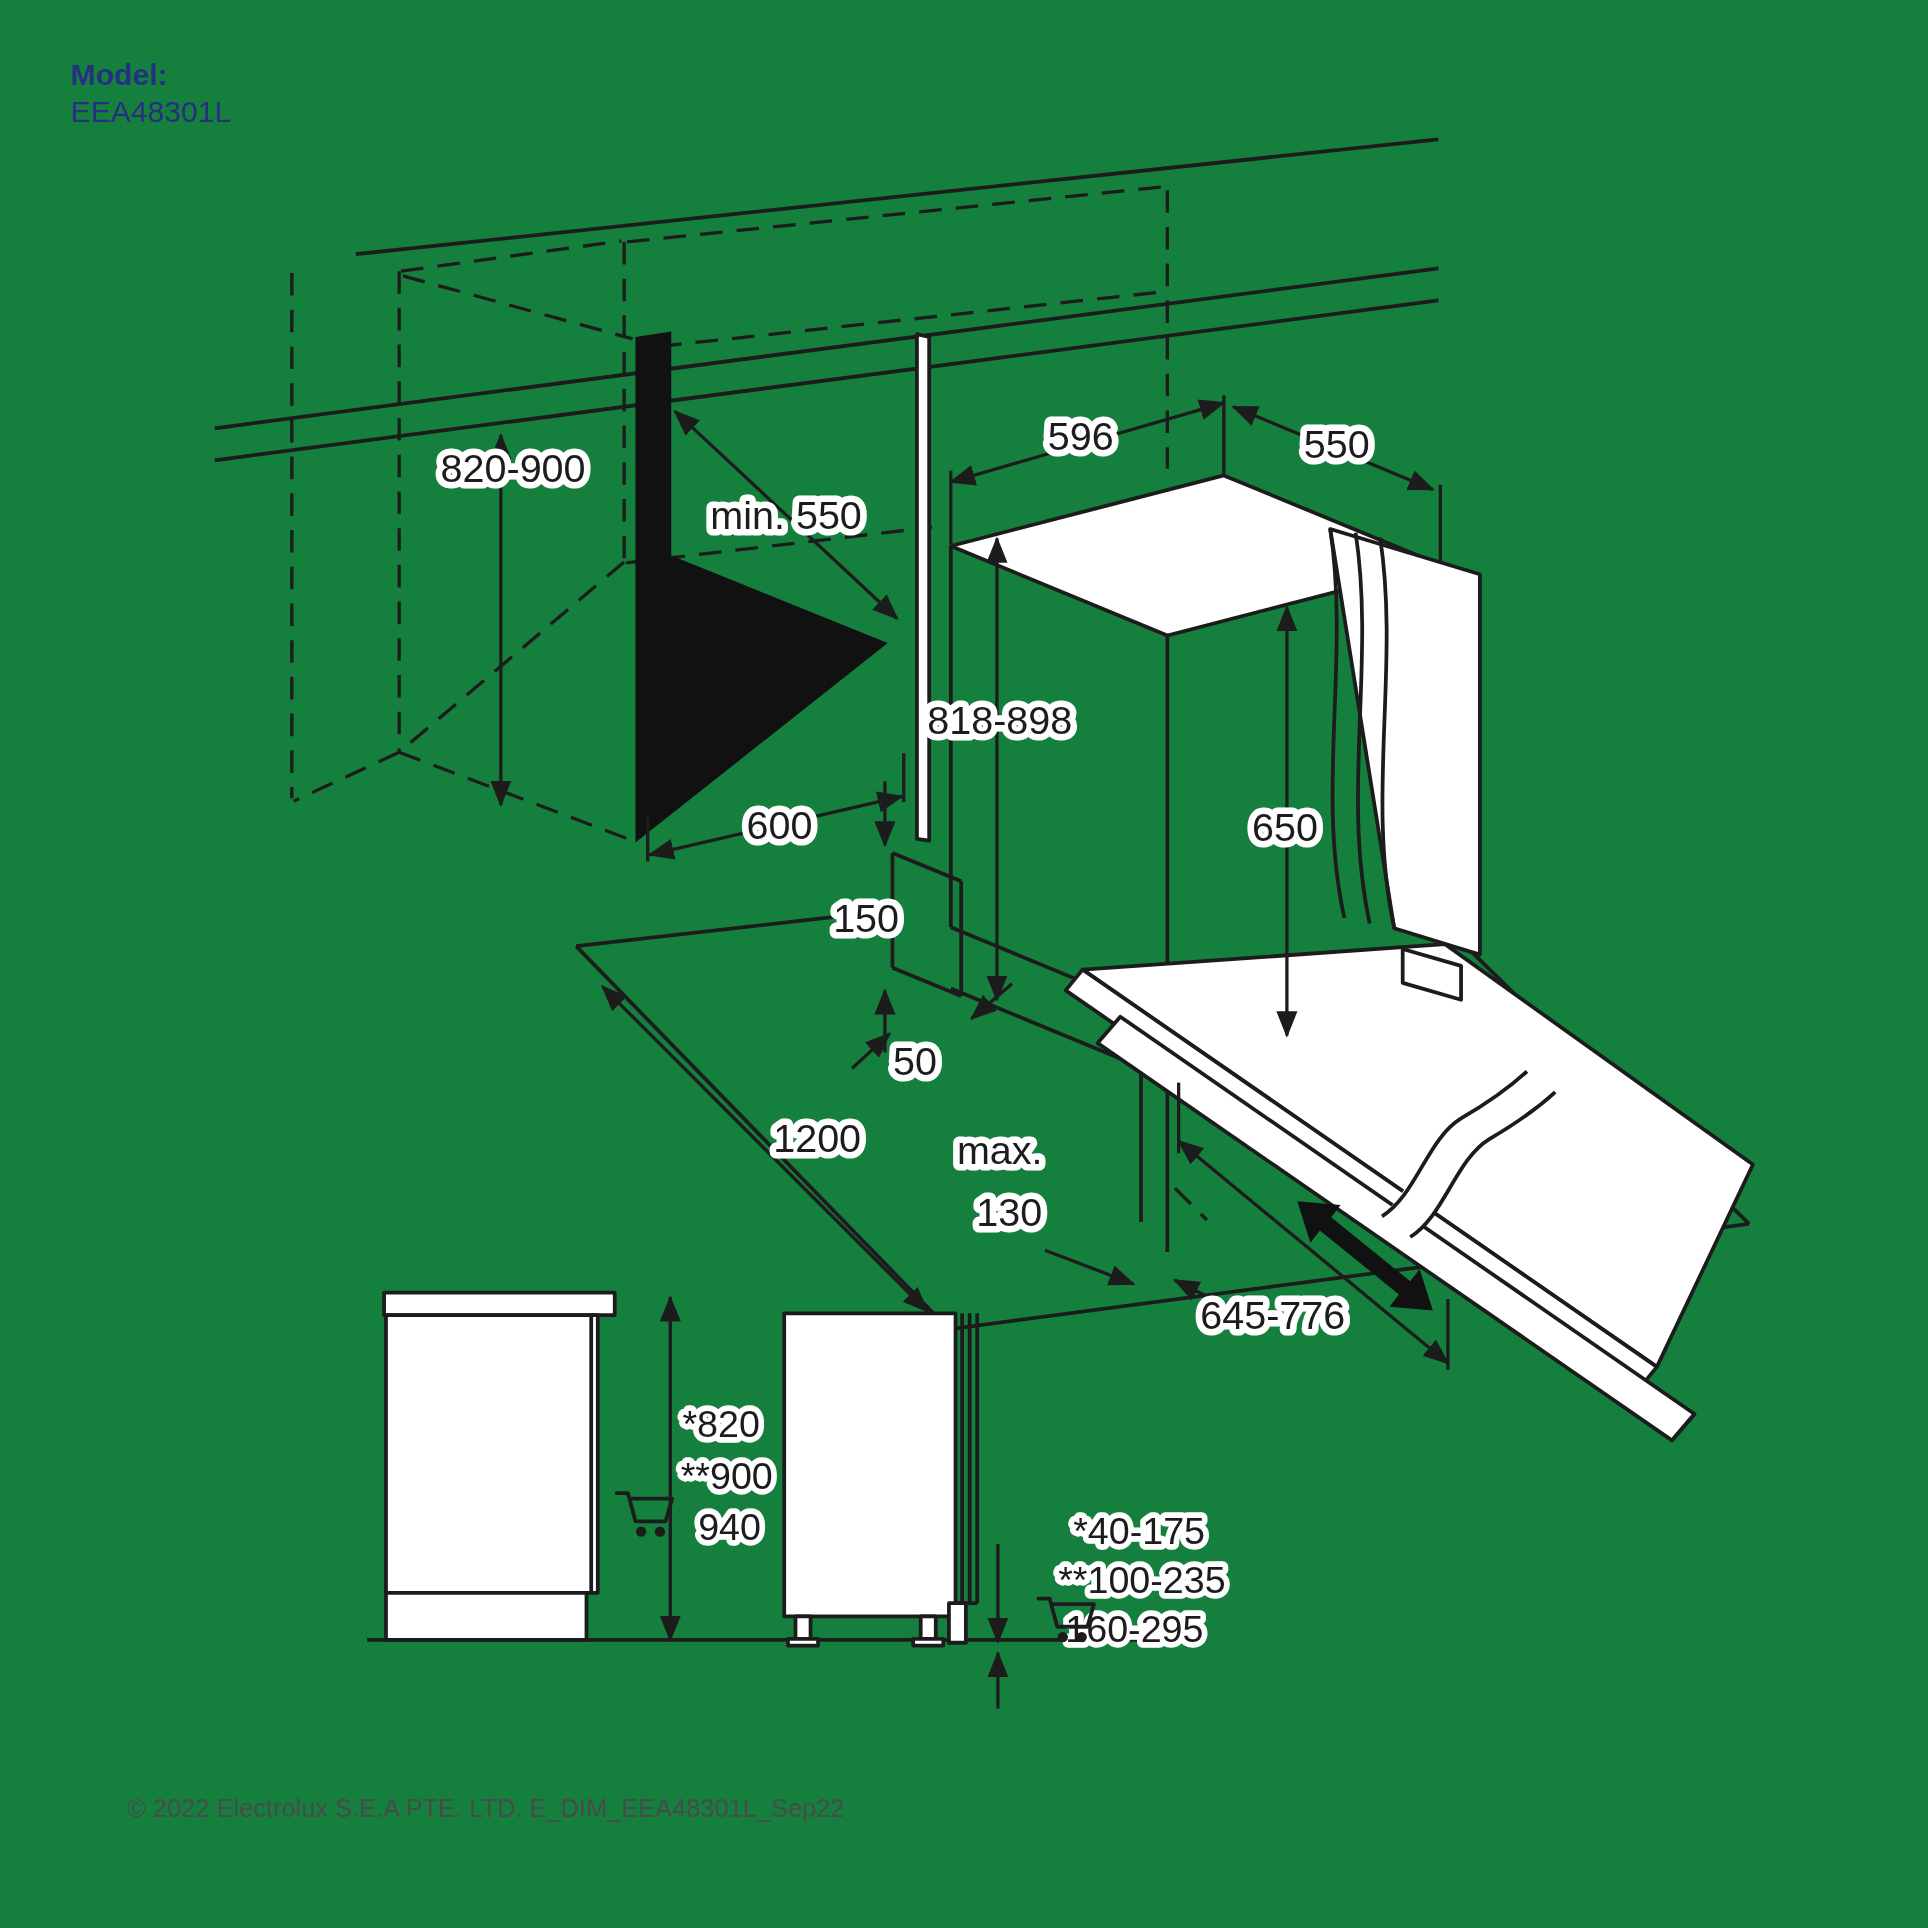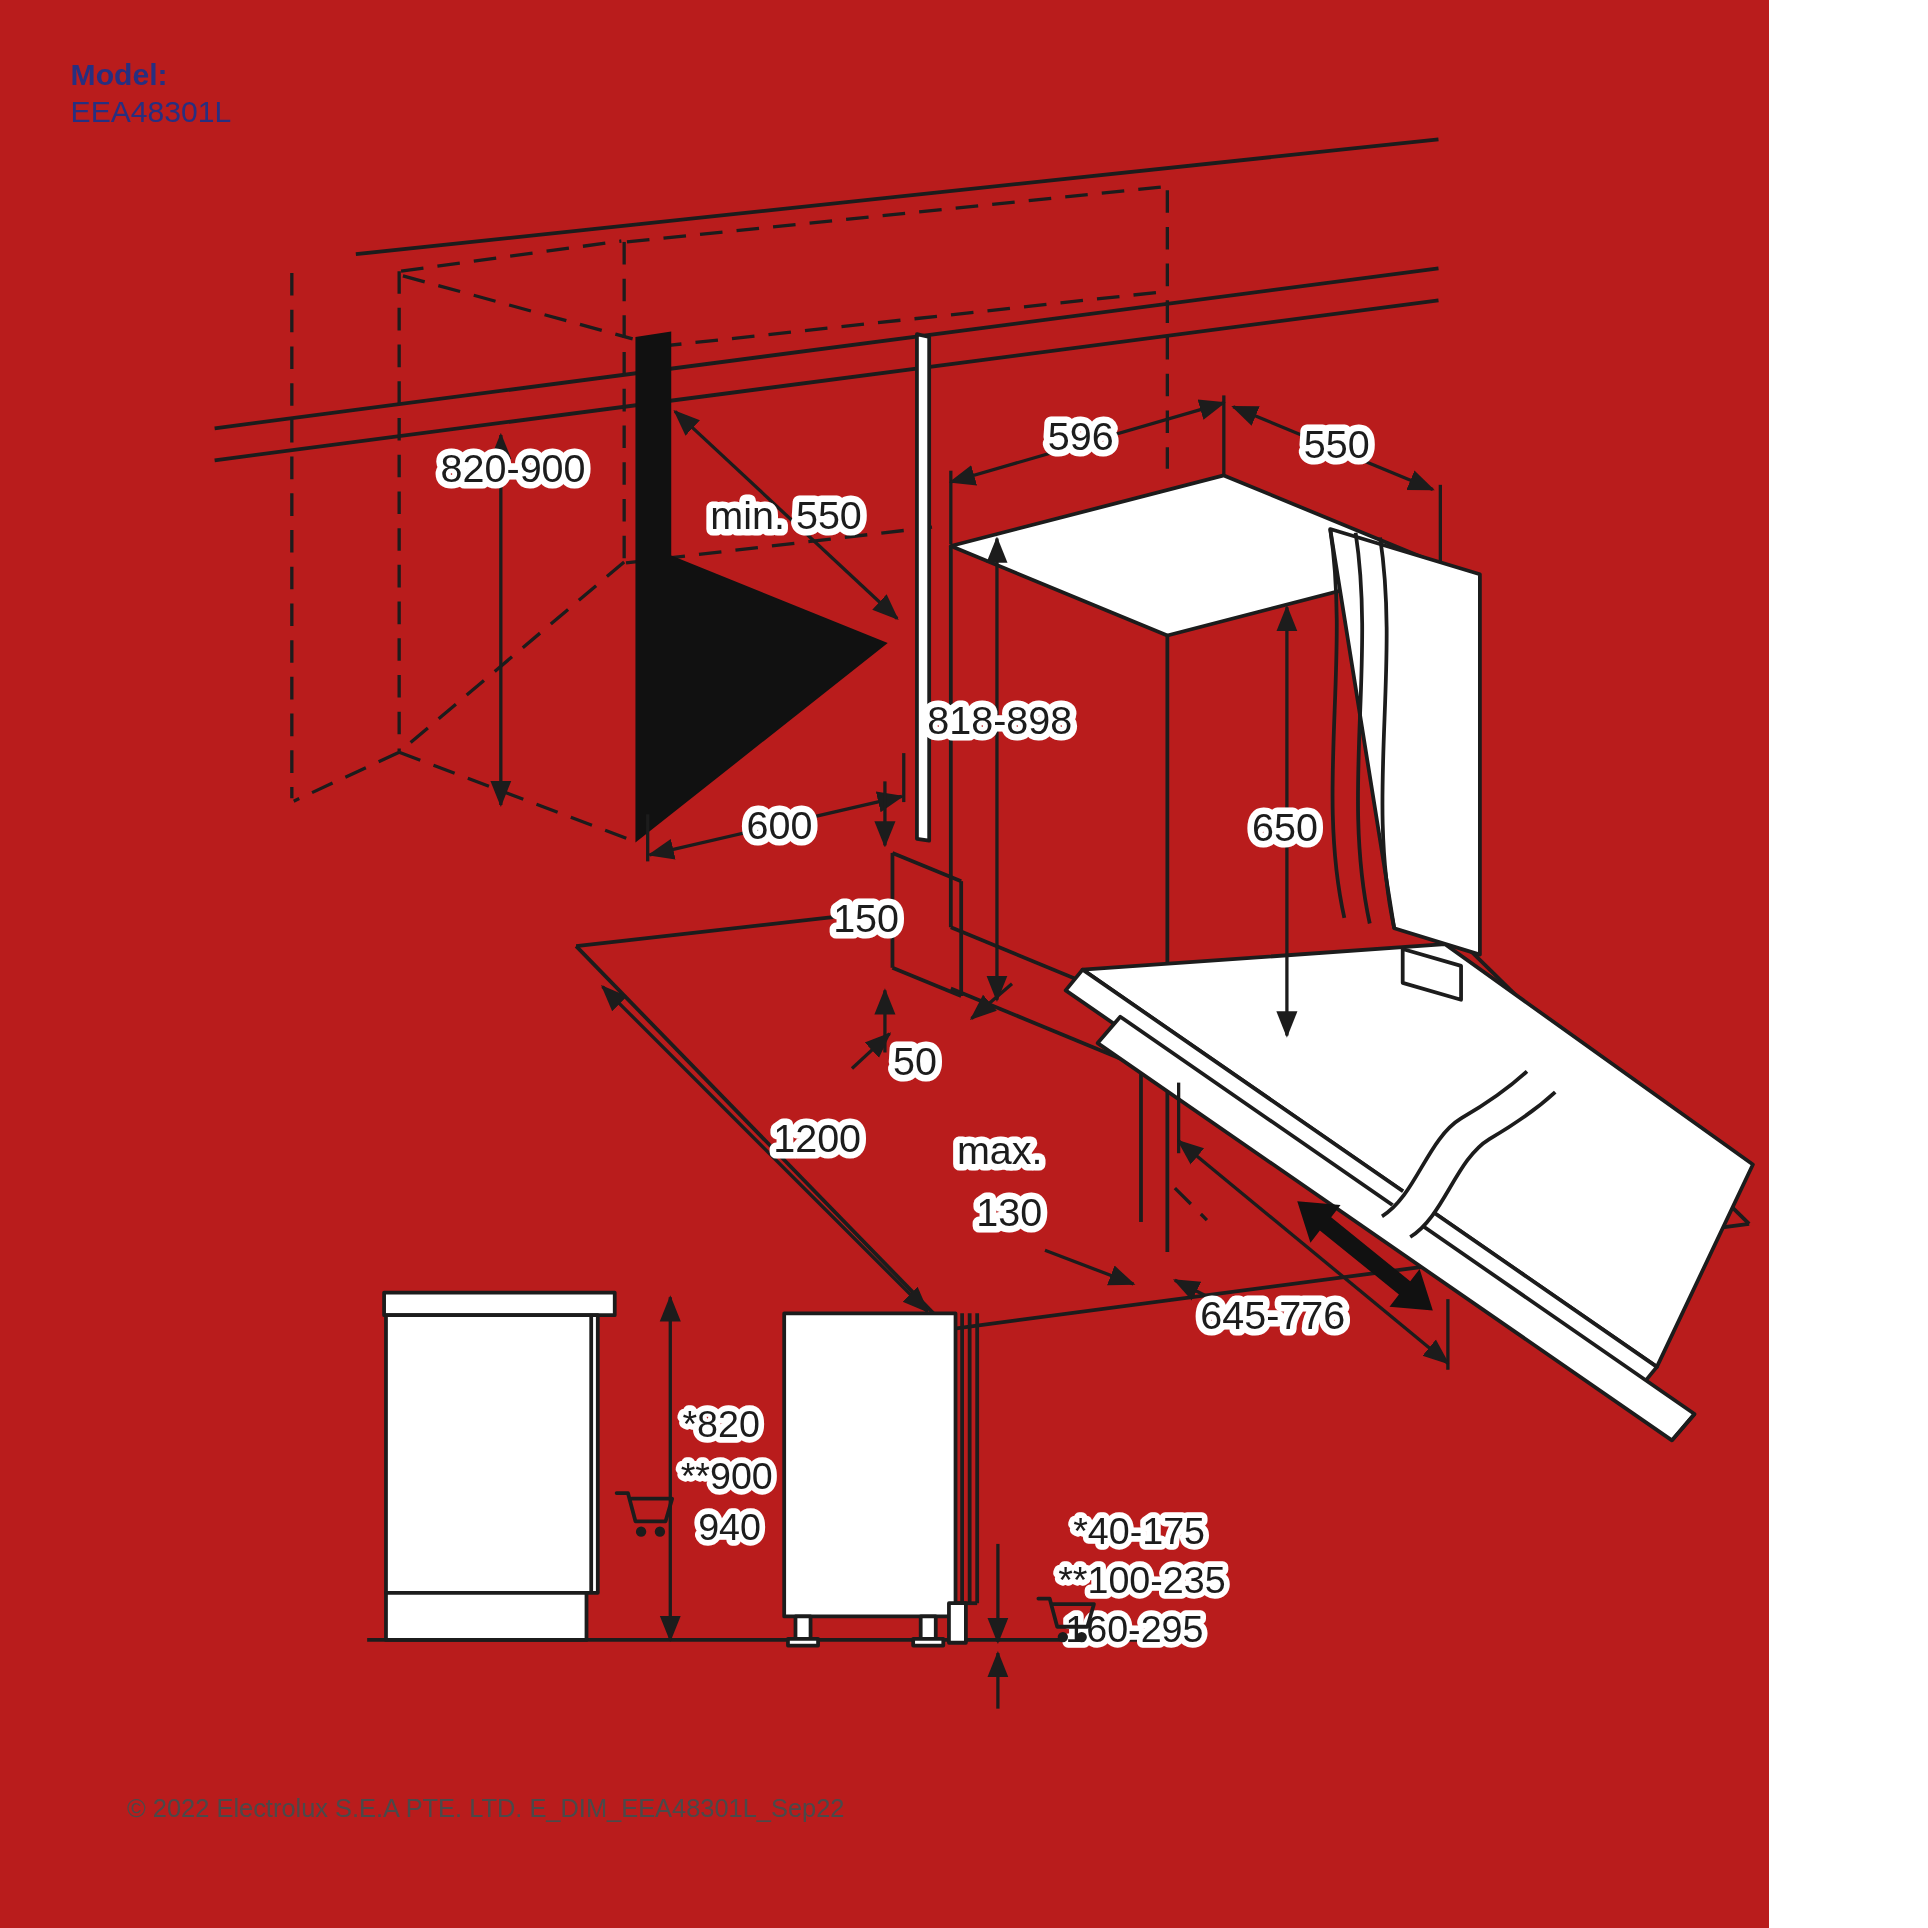--- a/index.html
+++ b/index.html
@@ -1,16 +1,16 @@
 <!DOCTYPE html>
 <html style="font-size:15px"><head>
 <meta charset="utf-8">
 <style>
   html,body{margin:0;padding:0;background:#ffffff;}
-  #page{position:relative;width:1769px;height:1928px;background:#b91c1c;overflow:hidden;
+  #page{position:relative;width:1928px;height:1928px;background:#15803d;overflow:hidden;
         font-family:"Liberation Sans", sans-serif;}
   svg{position:absolute;left:0;top:0;}
   .ln{stroke:#1c1c1c;stroke-width:4;fill:none;stroke-linejoin:round;}
   .dash{stroke:#1c1c1c;stroke-width:3.5;fill:none;stroke-dasharray:24 15;}
   .dim{stroke:#1c1c1c;stroke-width:3.5;fill:none;}
   .wh{fill:#ffffff;stroke:#1c1c1c;stroke-width:4;stroke-linejoin:round;}
   .blk{fill:#111111;stroke:none;}
   .lbl{font-family:"Liberation Sans", sans-serif;font-size:42px;fill:#1c1c1c;
        text-anchor:middle;paint-order:stroke;stroke:#ffffff;stroke-width:14px;stroke-linejoin:round;}
   .lbl2{font-family:"Liberation Sans", sans-serif;font-size:40px;fill:#1c1c1c;

